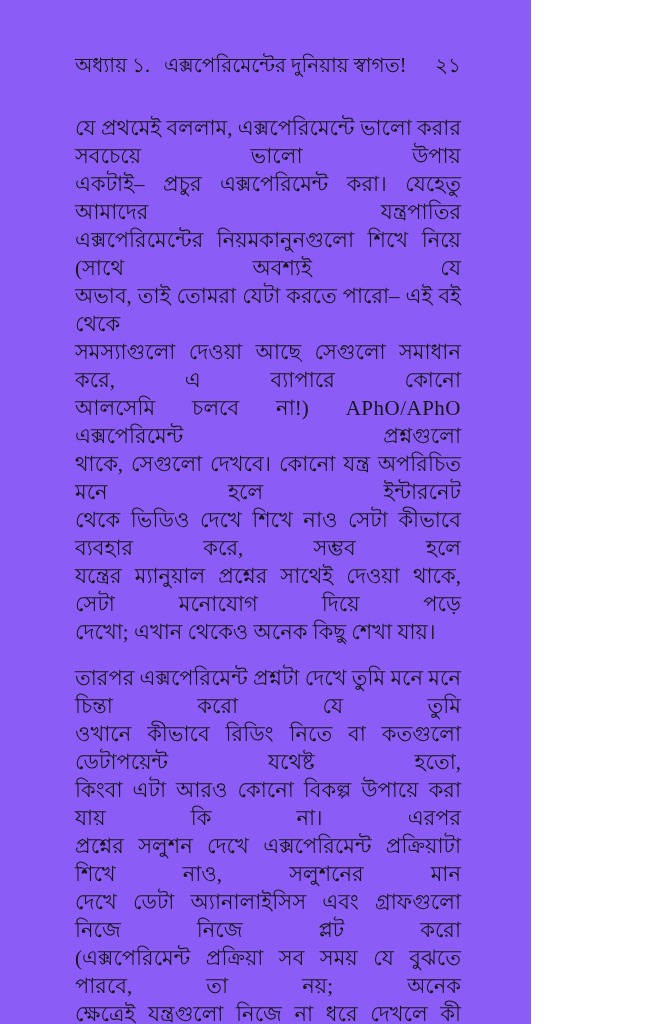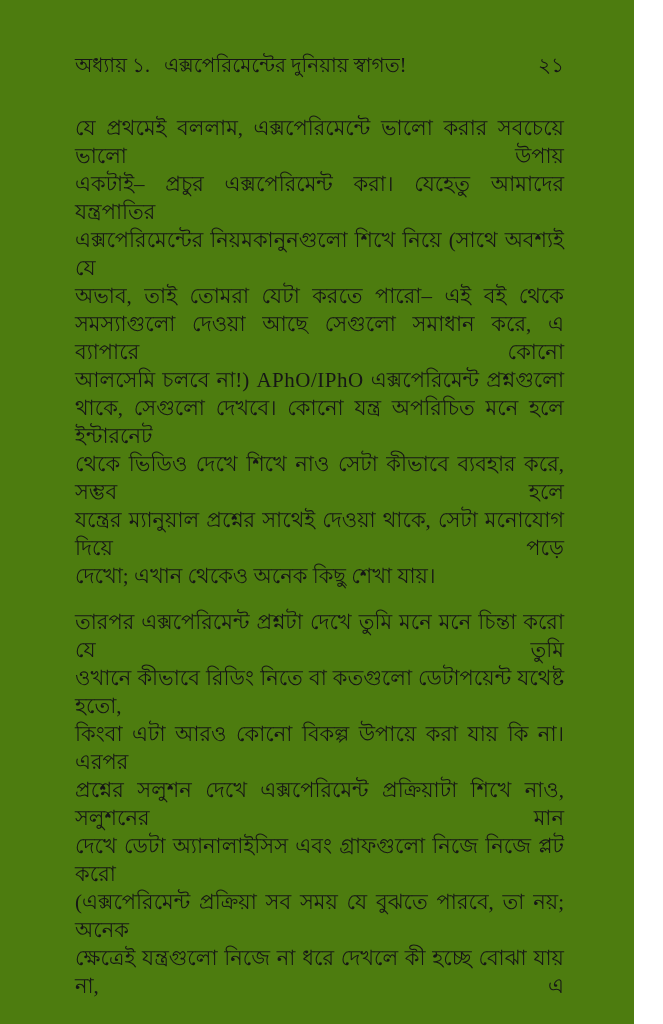--- a/index.html
+++ b/index.html
@@ -2,23 +2,23 @@
 <html lang="bn"><head>
 <meta charset="utf-8">
 <style>
   html, body {
     margin: 0;
     padding: 0;
     background: #ffffff;
   }
   .page {
     position: relative;
-    width: 634px;
+    width: 531px;
     height: 1024px;
-    background: #4d7c0f;
+    background: #8b5cf6;
     color: #161616;
     font-family: "Liberation Serif", "DejaVu Serif", serif;
     overflow: hidden;
     box-sizing: border-box;
     padding: 52px 70px 0 75px;
   }
   .running-head {
     display: flex;
     justify-content: space-between;
     align-items: baseline;
@@ -66,21 +66,21 @@
     <span>২১</span>
   </div>
 
   <div class="body-text" id="body-text">
       <div class="para">
         <div class="line"><span>যে প্রথমেই বললাম, এক্সপেরিমেন্টে ভালো করার সবচেয়ে ভালো উপায়</span></div>
         <div class="line"><span>একটাই– প্রচুর এক্সপেরিমেন্ট করা। যেহেতু আমাদের যন্ত্রপাতির</span></div>
         <div class="line"><span>এক্সপেরিমেন্টের নিয়মকানুনগুলো শিখে নিয়ে (সাথে অবশ্যই যে</span></div>
         <div class="line"><span>অভাব, তাই তোমরা যেটা করতে পারো– এই বই থেকে</span></div>
         <div class="line"><span>সমস্যাগুলো দেওয়া আছে সেগুলো সমাধান করে, এ ব্যাপারে কোনো</span></div>
-        <div class="line"><span>আলসেমি চলবে না!) </span><span class="latin-seg">APhO/IPhO</span><span> এক্সপেরিমেন্ট প্রশ্নগুলো</span></div>
+        <div class="line"><span>আলসেমি চলবে না!) </span><span class="latin-seg">APhO/APhO</span><span> এক্সপেরিমেন্ট প্রশ্নগুলো</span></div>
         <div class="line"><span>থাকে, সেগুলো দেখবে। কোনো যন্ত্র অপরিচিত মনে হলে ইন্টারনেট</span></div>
         <div class="line"><span>থেকে ভিডিও দেখে শিখে নাও সেটা কীভাবে ব্যবহার করে, সম্ভব হলে</span></div>
         <div class="line"><span>যন্ত্রের ম্যানুয়াল প্রশ্নের সাথেই দেওয়া থাকে, সেটা মনোযোগ দিয়ে পড়ে</span></div>
         <div class="line last"><span>দেখো; এখান থেকেও অনেক কিছু শেখা যায়।</span></div>
       </div>
       <div class="para">
         <div class="line"><span>তারপর এক্সপেরিমেন্ট প্রশ্নটা দেখে তুমি মনে মনে চিন্তা করো যে তুমি</span></div>
         <div class="line"><span>ওখানে কীভাবে রিডিং নিতে বা কতগুলো ডেটাপয়েন্ট যথেষ্ট হতো,</span></div>
         <div class="line"><span>কিংবা এটা আরও কোনো বিকল্প উপায়ে করা যায় কি না। এরপর</span></div>
         <div class="line"><span>প্রশ্নের সলুশন দেখে এক্সপেরিমেন্ট প্রক্রিয়াটা শিখে নাও, সলুশনের মান</span></div>

